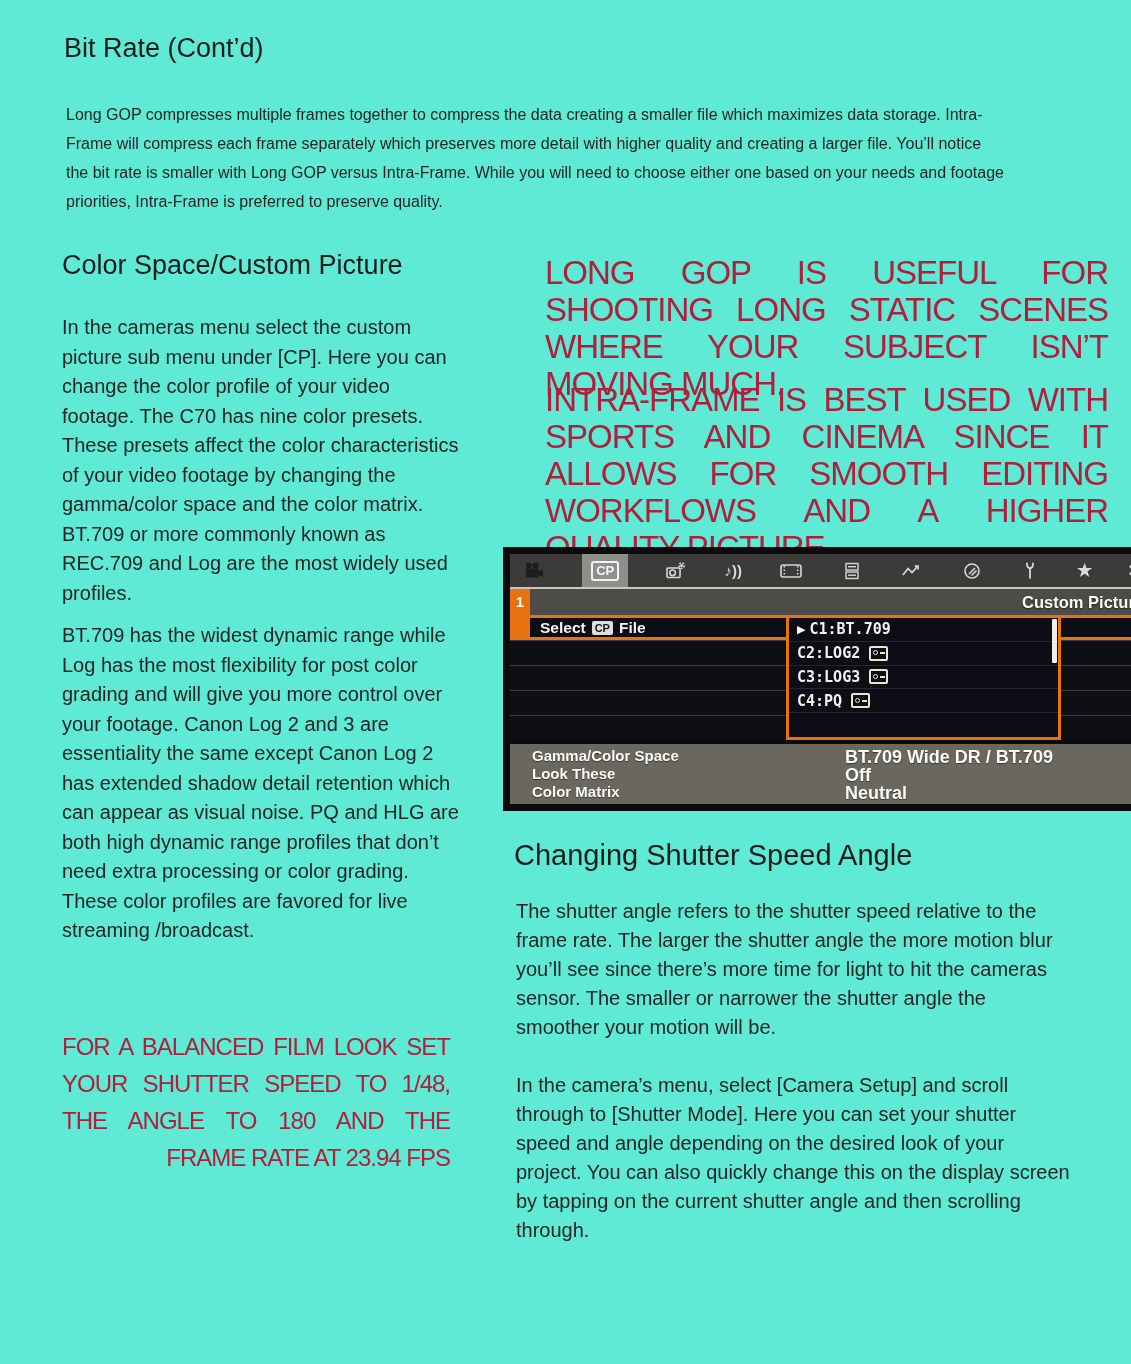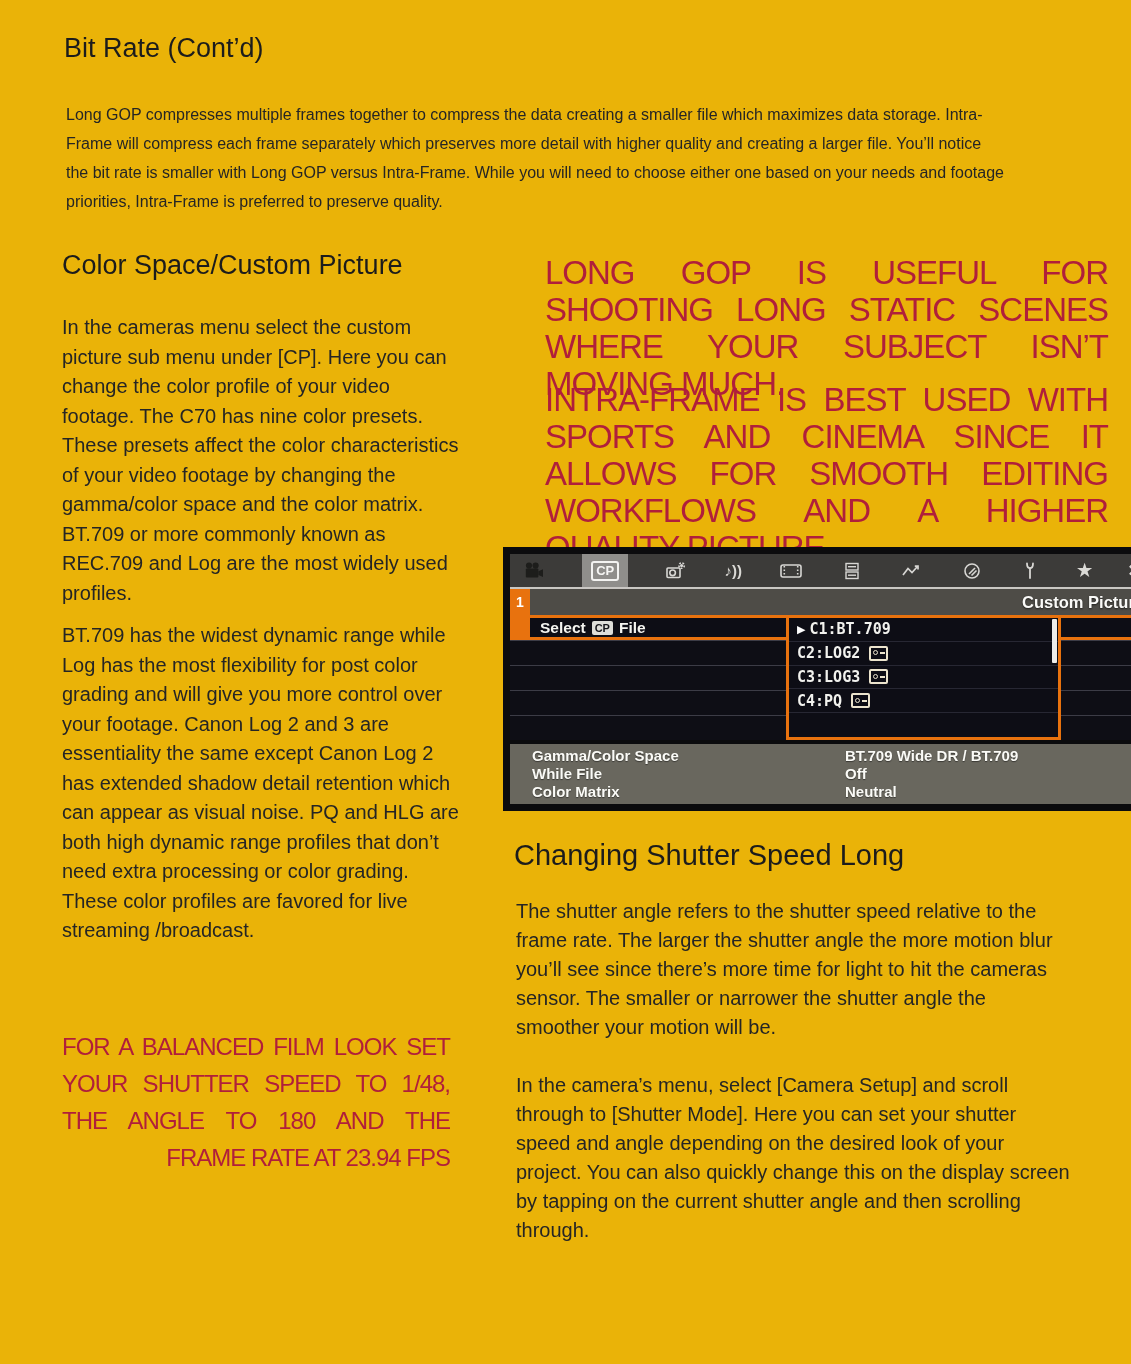--- a/index.html
+++ b/index.html
@@ -1,16 +1,16 @@
 <!DOCTYPE html>
 <html><head>
 <meta charset="utf-8">
 <style>
   html,body{margin:0;padding:0;background:#ffffff;}
-  .page{position:relative;width:1131px;height:1364px;background:#eab308;overflow:hidden;
+  .page{position:relative;width:1131px;height:1364px;background:#5eead4;overflow:hidden;
         font-family:"Liberation Sans",sans-serif;color:#222;}
 
   
   .doc-title{position:absolute;left:64px;top:33px;font-size:27px;font-weight:400;color:#1c1c1c;margin:0;}
   .intro{position:absolute;left:66px;top:100px;width:940px;font-size:16px;line-height:29px;margin:0;color:#252525;}
 
   .lh{position:absolute;left:62px;top:250px;width:420px;font-size:27px;font-weight:400;color:#1c1c1c;margin:0;}
   .lp{position:absolute;left:62px;width:402px;font-size:20px;line-height:29.5px;margin:0;color:#252525;}
   .lp1{top:313px;}
   .lp2{top:621px;}
@@ -65,21 +65,21 @@
                     border:1.5px solid #ece4cd;border-radius:50%;}
   .lockicon::after{content:"";position:absolute;right:1px;top:4.5px;width:5px;height:2px;background:#ece4cd;}
   .scrollbar{position:absolute;top:1px;right:1px;width:5px;height:44px;background:#ececea;border-radius:1px;}
 
   .infopanel{position:absolute;left:7px;right:7px;top:197px;bottom:7px;
              background:linear-gradient(#7b796f,#69675e 0) , linear-gradient(#7b796f,#67655c);
              display:flex;flex-direction:column;justify-content:space-around;padding:3px 8px;box-sizing:border-box;}
   .inforow{position:relative;height:19px;}
   .infolabel{position:absolute;left:14px;top:0;color:#fbfbf7;font-weight:bold;font-size:15px;
              text-shadow:0 1px 1px rgba(0,0,0,.45);white-space:nowrap;}
-  .infovalue{position:absolute;left:327px;top:0;color:#fbfbf7;font-weight:bold;font-size:15px;
+  .infovalue{position:absolute;left:327px;top:0;color:#fbfbf7;font-weight:bold;font-size:18px;
              text-shadow:0 1px 1px rgba(0,0,0,.45);white-space:nowrap;}
 
   .icsvg{display:block;}
 </style>
 </head>
 <body>
 
 <div class="page">
 
   <h1 class="doc-title">Bit Rate (Cont’d)</h1>
@@ -195,27 +195,27 @@
         <div class="scrollbar"></div>
       </div>
     </div>
 
     <div class="infopanel">
       <div class="inforow">
         <span class="infolabel">Gamma/Color Space</span>
         <span class="infovalue">BT.709 Wide DR / BT.709</span>
       </div>
       <div class="inforow">
-        <span class="infolabel">While File</span>
+        <span class="infolabel">Look These</span>
         <span class="infovalue">Off</span>
       </div>
       <div class="inforow">
         <span class="infolabel">Color Matrix</span>
         <span class="infovalue">Neutral</span>
       </div>
     </div>
   </div>
 
-  <h2 class="rh">Changing Shutter Speed Long</h2>
+  <h2 class="rh">Changing Shutter Speed Angle</h2>
   <p class="rp rp1">The shutter angle refers to the shutter speed relative to the frame rate. The larger the shutter angle the more motion blur you’ll see since there’s more time for light to hit the cameras sensor. The smaller or narrower the shutter angle the smoother your motion will be.</p>
   <p class="rp rp2">In the camera’s menu, select [Camera Setup] and scroll through to [Shutter Mode]. Here you can set your shutter speed and angle depending on the desired look of your project. You can also quickly change this on the display screen by tapping on the current shutter angle and then scrolling through.</p>
 
 </div>
 
 </body></html>

